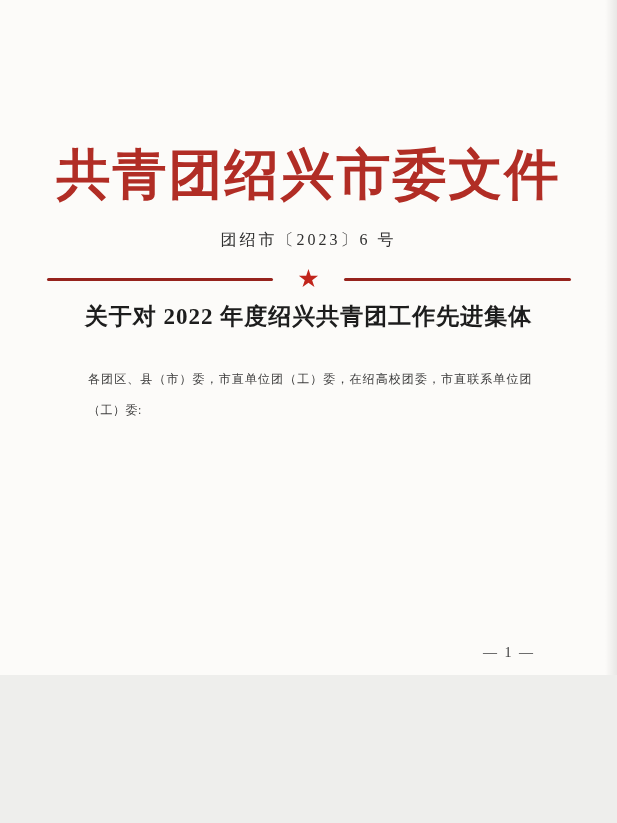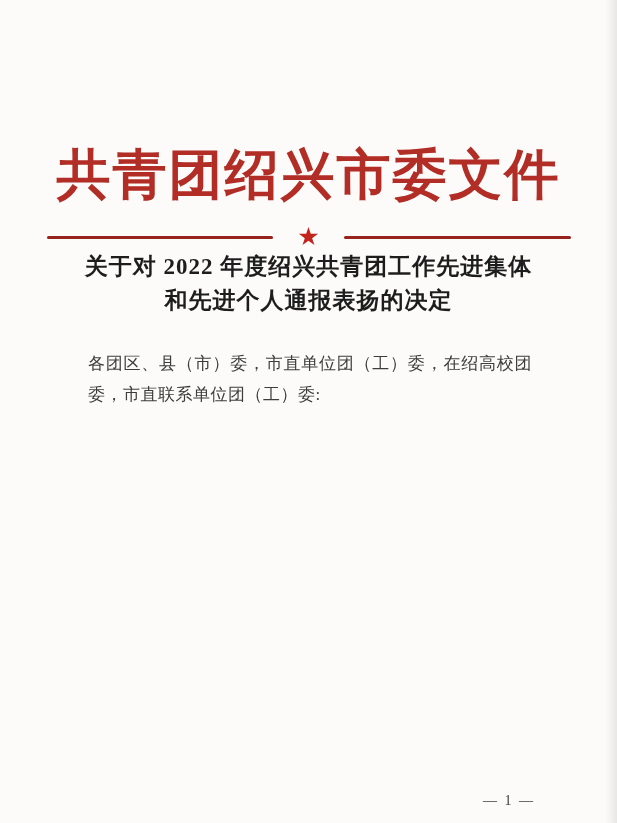--- a/index.html
+++ b/index.html
@@ -4,21 +4,21 @@
 <style>
   html, body {
     margin: 0;
     padding: 0;
     background: #eeeeec;
     font-family: "Liberation Serif", "DejaVu Serif", serif;
   }
   .page {
     position: relative;
     width: 617px;
-    height: 823px;
+    height: 675px;
     margin: 0 auto;
     background: var(--paper, #fcfbf9);
     overflow: hidden;
     color: var(--body-text, #3c3c3c);
   }
   
   .page::after {
     content: "";
     position: absolute;
     top: 0; right: 0;
@@ -58,30 +58,31 @@
     background: var(--rule-red, #96231d);
   }
   .divider .star {
     margin: 0 24px;
     font-family: "DejaVu Sans", sans-serif;
     font-size: 25px;
     line-height: 26px;
     color: var(--star-red, #c1251c);
   }
   .title {
+    margin-top: 8px;
     text-align: center;
     font-size: 23px;
     line-height: 34px;
     font-weight: bold;
     letter-spacing: 1px;
     color: var(--title-black, #1d1d1d);
   }
   .body {
     margin: 30px 85px 4px 88px;
-    font-size: 17px;
+    font-size: 12px;
     line-height: 31px;
     text-align: justify;
     letter-spacing: 0.5px;
   }
   .body p {
     margin: 0;
     text-indent: 2em;
   }
   .body p.salutation {
     text-indent: 0;
@@ -95,30 +96,30 @@
     color: #3a3a3a;
   }
 </style>
 </head>
 <body>
 
 <div class="page">
 
   <div class="letterhead">共青团绍兴市委文件</div>
 
+  <div class="doc-number">团绍市〔2023〕6 号</div>
 
   <div class="divider">
     <span class="rule"></span>
     <span class="star">★</span>
     <span class="rule"></span>
   </div>
 
   <div class="title">
     <div>关于对 2022 年度绍兴共青团工作先进集体</div>
-    <div>和先进个人通报表扬的决定</div>
   </div>
 
   <div class="body">
     <p class="salutation">各团区、县（市）委，市直单位团（工）委，在绍高校团委，市直联系单位团（工）委:</p>
   </div>
 
   <div class="page-number">— 1 —</div>
 
 </div>
 

